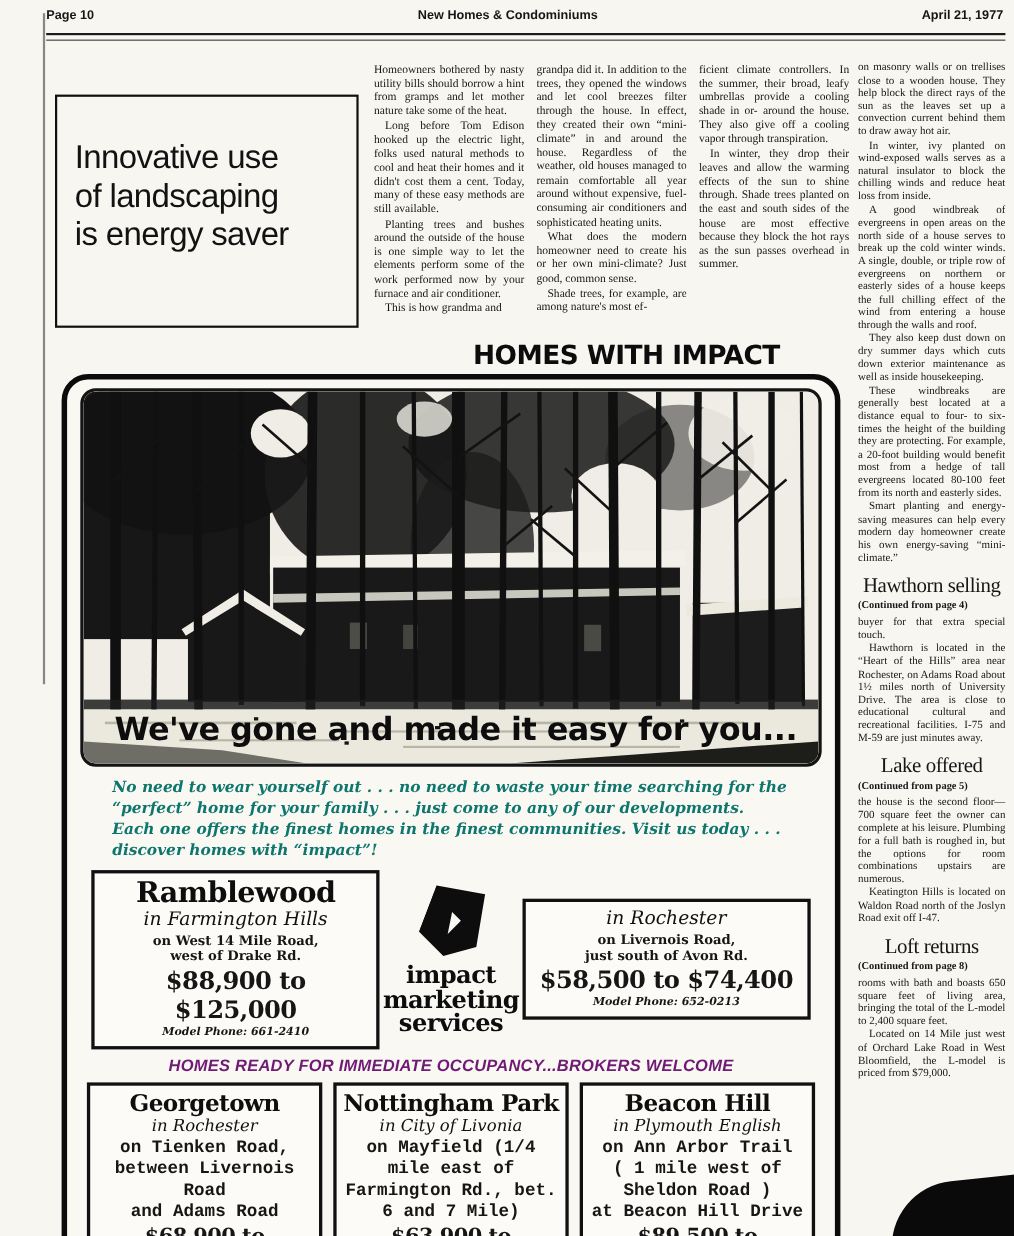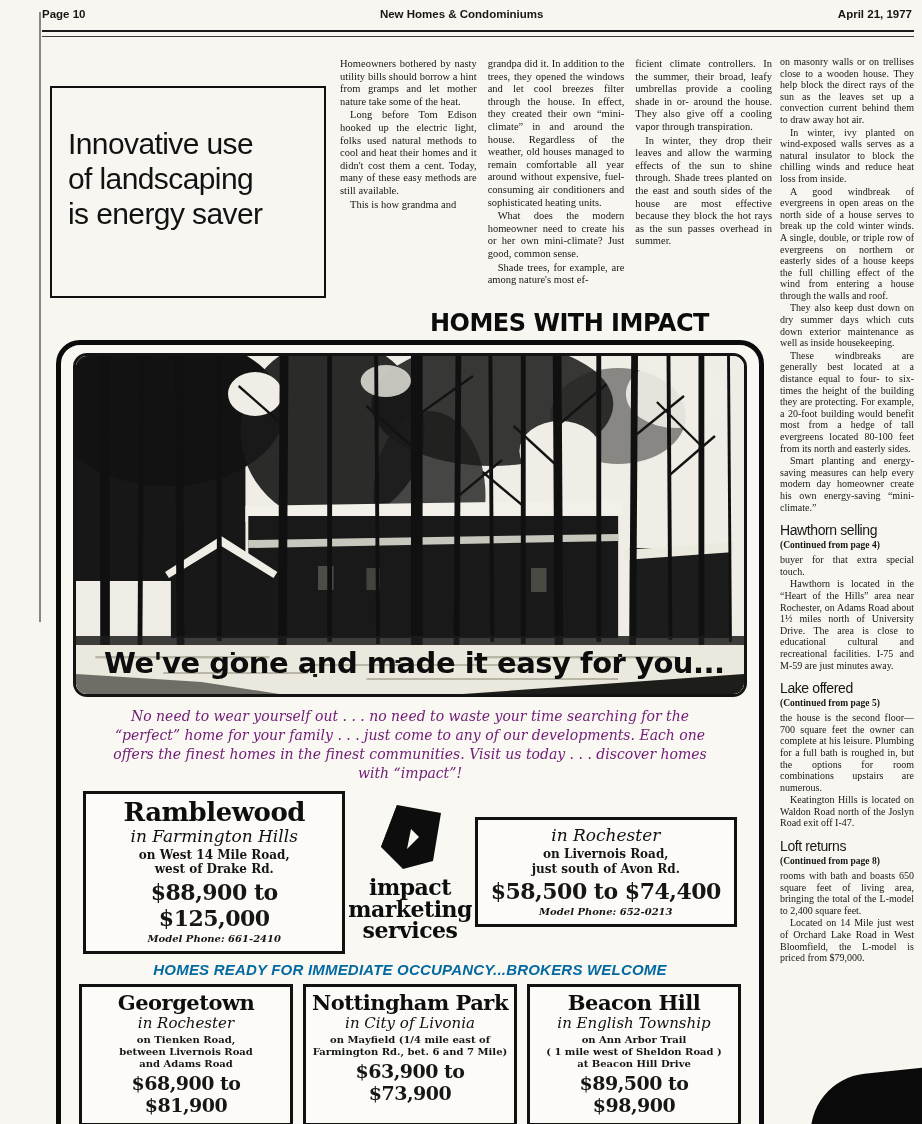--- a/index.html
+++ b/index.html
@@ -23,70 +23,70 @@
 
   
   .cols{position:absolute;left:340px;top:58px;width:432px;height:256px;display:flex;gap:11px;overflow:hidden;}
   .col{width:137px;overflow:hidden;}
   .col p, .rail p{margin:0 0 1px 0;font-size:10.5px;line-height:1.2;text-align:justify;text-indent:10px;}
   .col p.noindent, .rail p.noindent{text-indent:0;}
 
   
   .rail{position:absolute;left:780px;top:56px;width:134px;height:1060px;overflow:hidden;}
   .rail p{font-size:10px;line-height:1.16;}
-  .rail h2{margin:9px 0 2px 0;font-family:Liberation Sans, sans-serif;font-weight:400;
-           font-size:14px;letter-spacing:-0.4px;white-space:nowrap;}
+  .rail h2{margin:9px 0 2px 0;font-family:Liberation Serif, serif;font-weight:400;
+           font-size:19px;letter-spacing:-0.4px;text-align:center;white-space:nowrap;}
   .rail .cont{font-size:9.5px;font-weight:bold;text-indent:0;margin-bottom:3px;text-align:left;}
 
   
   .banner{position:absolute;left:420px;top:305px;width:276px;height:36px;display:flex;align-items:center;gap:10px;}
   .banner .bar{width:52px;height:20px;background:#0d0d0d;}
   .banner .txt{font-family:"DejaVu Sans", sans-serif;font-weight:800;font-size:24px;
                letter-spacing:-0.5px;white-space:nowrap;color:#0c0c0c;}
   .banner .endbar{width:10px;height:36px;background:#0d0d0d;margin-left:auto;}
 
   
   .adbox{position:absolute;left:56px;top:340px;width:708px;height:874px;box-sizing:border-box;
          border:5px solid #0b0b0b;border-radius:24px;background:#f9f8f3;padding:8px 10px;overflow:hidden;}
   .photo{position:relative;height:338px;border:3px solid #141414;border-radius:14px;overflow:hidden;
          background:#efede5;margin:0 2px;}
   .photo svg{position:absolute;inset:0;width:100%;height:100%;}
   .photo-caption{position:absolute;left:28px;bottom:14px;font-family:"DejaVu Sans", sans-serif;
                  font-weight:800;font-size:29px;letter-spacing:-0.5px;color:#0d0d0d;white-space:nowrap;}
 
   .intro{width:616px;margin:10px auto 0;font-family:"DejaVu Serif", serif;font-style:italic;
-         font-weight:400;font-size:14px;line-height:1.35;text-align:center;color:#701a75;}
+         font-weight:700;font-size:14px;line-height:1.35;color:#0f766e;}
 
   .devrow1{display:flex;justify-content:space-between;align-items:center;margin-top:8px;padding:0 12px;}
   .devrow2{display:flex;justify-content:center;gap:10px;margin-top:6px;}
   .devbox{box-sizing:border-box;border:3px solid #111;background:#fcfbf7;text-align:center;padding:5px 6px 7px;}
   .devbox.big{width:268px;}
   .devbox.small{width:214px;}
   .dev-name{font-family:"DejaVu Serif", serif;font-weight:bold;letter-spacing:-0.5px;color:#0e0e0e;}
   .big .dev-name{font-size:26px;line-height:1.05;}
   .small .dev-name{font-size:21px;line-height:1.05;}
   .dev-loc{font-family:"DejaVu Serif", serif;font-style:italic;color:#101010;}
   .big .dev-loc{font-size:17px;}
   .small .dev-loc{font-size:15px;}
   .dev-addr{font-family:"DejaVu Serif", serif;font-weight:bold;white-space:pre-line;margin-top:2px;}
   .big .dev-addr{font-size:12px;line-height:1.22;}
-  .small .dev-addr{font-size:10px;line-height:1.2;}
+  .small .dev-addr{font-size:16px;line-height:1.2;font-family:Liberation Mono, monospace;}
   .dev-price{font-family:"DejaVu Serif", serif;font-weight:bold;letter-spacing:-0.5px;margin-top:2px;}
   .big .dev-price{font-size:22px;}
   .small .dev-price{font-size:19px;}
   .dev-phone{font-family:"DejaVu Serif", serif;font-weight:bold;font-style:italic;margin-top:2px;}
   .big .dev-phone{font-size:10px;}
 
   .logo{width:132px;text-align:center;}
   .logo svg{display:block;margin:0 auto;}
   .logo-text{font-family:"DejaVu Serif", serif;font-weight:bold;font-size:22px;line-height:0.98;
              letter-spacing:-0.5px;white-space:pre-line;color:#0d0d0d;}
 
   .brokers{margin-top:7px;text-align:center;font-family:"Liberation Sans", sans-serif;
-           font-style:italic;font-weight:bold;font-size:15px;letter-spacing:0.2px;color:#0369a1;}
+           font-style:italic;font-weight:bold;font-size:15px;letter-spacing:0.2px;color:#701a75;}
 
   .corner-artifact{position:absolute;right:-36px;bottom:-18px;width:150px;height:70px;background:#0a0a0a;
                    border-top-left-radius:60px;transform:rotate(-6deg);}
 </style>
 </head>
 <body>
 
 <div class="page">
 
   <div class="masthead">
@@ -100,20 +100,21 @@
   <div class="headline-box">
     <h1>Innovative use
 of landscaping
 is energy saver</h1>
   </div>
 
   <div class="cols">
     <div class="col">
       <p class="noindent">Homeowners bothered by nasty utility bills should borrow a hint from gramps and let mother nature take some of the heat.</p>
       <p>Long before Tom Edison hooked up the electric light, folks used natural methods to cool and heat their homes and it didn't cost them a cent. Today, many of these easy methods are still available.</p>
+      <p>Planting trees and bushes around the outside of the house is one simple way to let the elements perform some of the work performed now by your furnace and air conditioner.</p>
       <p>This is how grandma and</p>
     </div>
     <div class="col">
       <p class="noindent">grandpa did it. In addition to the trees, they opened the windows and let cool breezes filter through the house. In effect, they created their own “mini-climate” in and around the house. Regardless of the weather, old houses managed to remain comfortable all year around without expensive, fuel-consuming air conditioners and sophisticated heating units.</p>
       <p>What does the modern homeowner need to create his or her own mini-climate? Just good, common sense.</p>
       <p>Shade trees, for example, are among nature's most ef-</p>
     </div>
     <div class="col">
       <p class="noindent">ficient climate controllers. In the summer, their broad, leafy umbrellas provide a cooling shade in or- around the house. They also give off a cooling vapor through transpiration.</p>
       <p>In winter, they drop their leaves and allow the warming effects of the sun to shine through. Shade trees planted on the east and south sides of the house are most effective because they block the hot rays as the sun passes overhead in summer.</p>
@@ -283,21 +284,21 @@
       <div class="devbox small">
         <div class="dev-name">Nottingham Park</div>
         <div class="dev-loc">in City of Livonia</div>
         <div class="dev-addr">on Mayfield (1/4 mile east of
 Farmington Rd., bet. 6 and 7 Mile)</div>
         <div class="dev-price">$63,900 to $73,900</div>
 
       </div>
       <div class="devbox small">
         <div class="dev-name">Beacon Hill</div>
-        <div class="dev-loc">in English Township</div>
+        <div class="dev-loc">in Plymouth English</div>
         <div class="dev-addr">on Ann Arbor Trail
 ( 1 mile west of Sheldon Road )
 at Beacon Hill Drive</div>
         <div class="dev-price">$89,500 to $98,900</div>
 
       </div>
     </div>
 
   </div>
 

